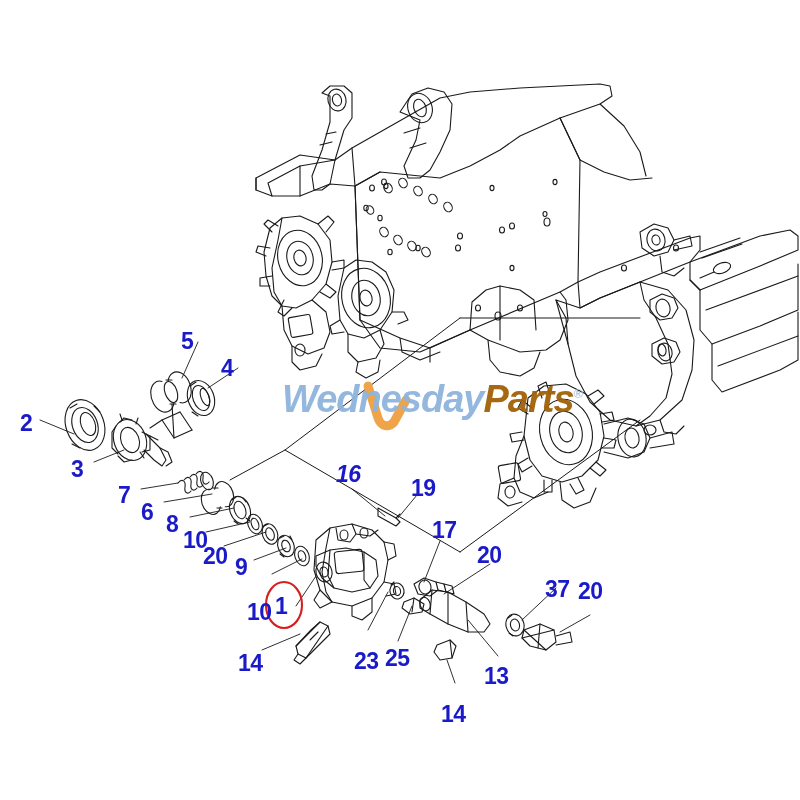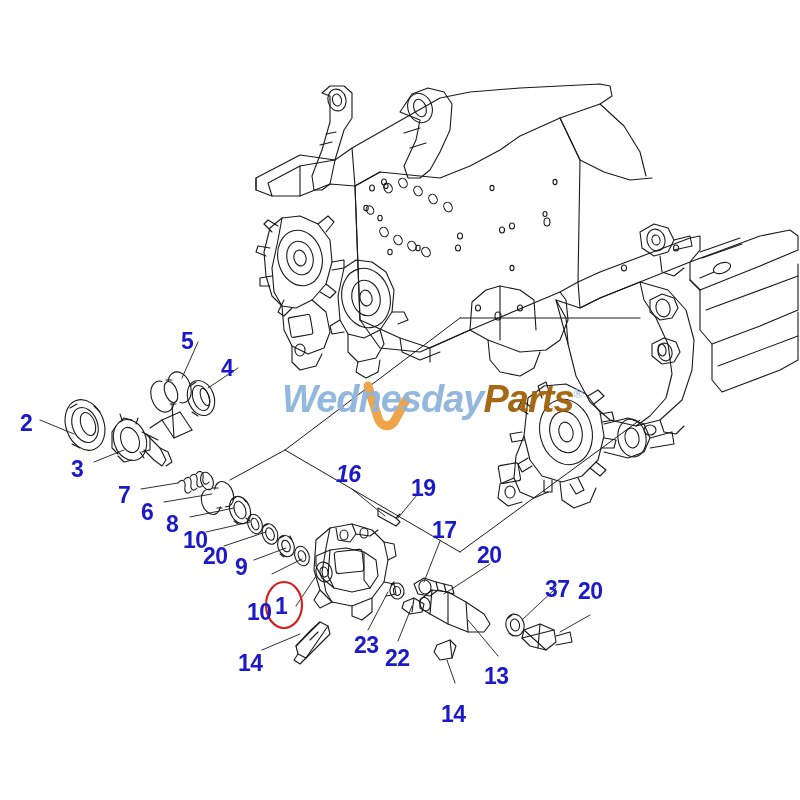--- a/index.html
+++ b/index.html
@@ -462,17 +462,17 @@
       <div class="callout" style="left: 203px; top: 545px;">20</div>
       <div class="callout" style="left: 484px; top: 665px;">13</div>
       <div class="callout" style="left: 441px; top: 689px; margin-top: 14px;">14</div>
       <div class="callout" style="left: 238px; top: 652px;">14</div>
       <div class="callout" style="left: 336px; top: 463px; font-style: italic;">16</div>
       <div class="callout" style="left: 432px; top: 519px;">17</div>
       <div class="callout" style="left: 477px; top: 544px;">20</div>
       <div class="callout" style="left: 411px; top: 477px; text-align: right;">19</div>
       <div class="callout" style="left: 578px; top: 580px;">20</div>
       <div class="callout" style="left: 545px; top: 578px;">37</div>
-      <div class="callout" style="left: 385px; top: 647px;">22</div>
-      <div class="callout" style="left: 354px; top: 634px;">23</div>
+      <div class="callout" style="left: 385px; top: 647px;">25</div>
+      <div class="callout" style="left: 354px; top: 650px;">23</div>
     </div>
 
 </div>
 
 </body></html>

